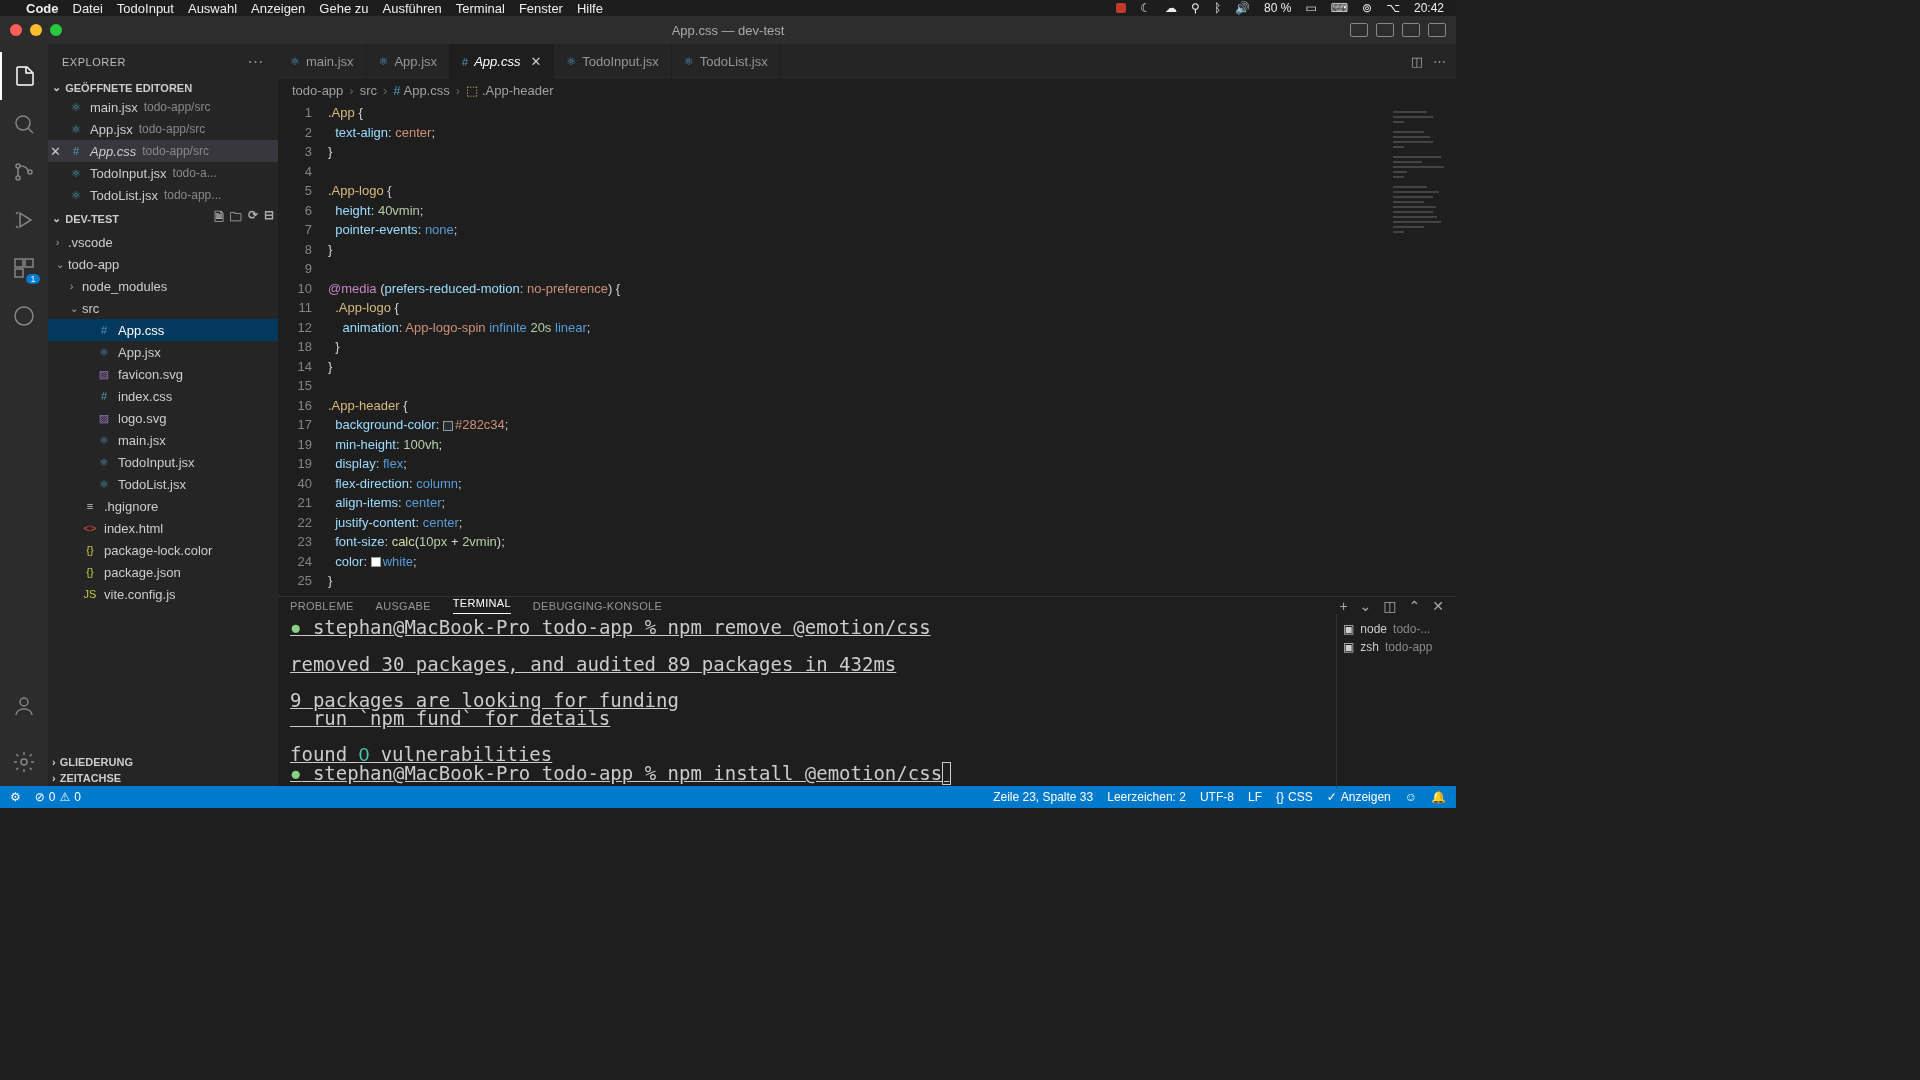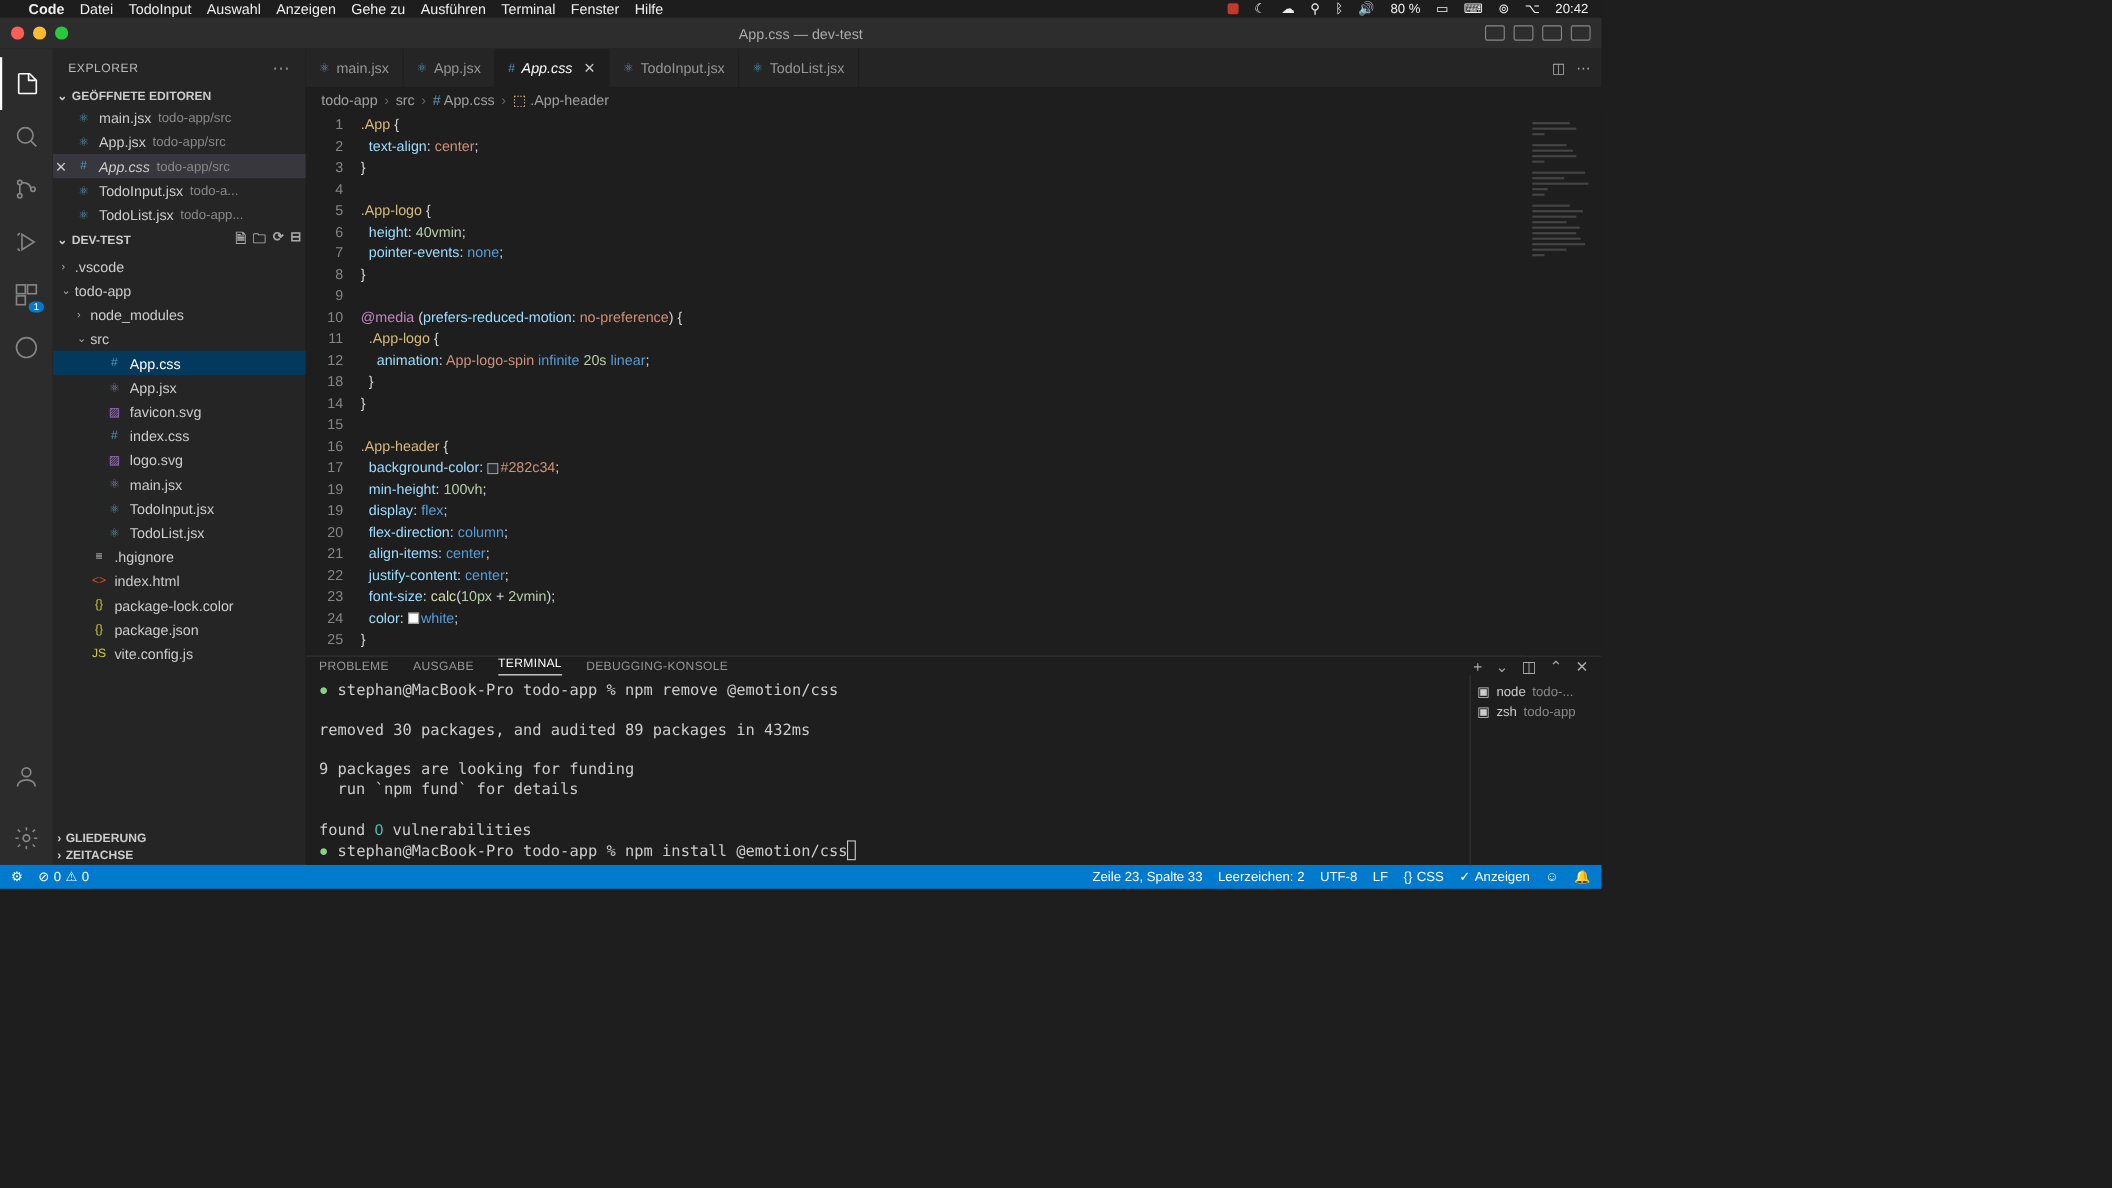--- a/index.html
+++ b/index.html
@@ -76,21 +76,21 @@
 .minimap { width: 70px; background: #1e1e1e; border-left: 1px solid #1e1e1e; padding: 10px 6px; }
 .minimap div { height: 2px; background: #444; margin-bottom: 3px; }
 
 
 .panel { height: 190px; border-top: 1px solid #333; display: flex; flex-direction: column; background: #1e1e1e; }
 .panel-tabs { height: 32px; display: flex; align-items: center; padding: 0 12px; gap: 22px; font-size: 11px; color: #969696; }
 .panel-tabs .ptab { cursor: pointer; letter-spacing: 0.3px; }
 .panel-tabs .ptab.active { color: #fff; border-bottom: 1px solid #fff; padding-bottom: 4px; }
 .panel-tabs .pactions { margin-left: auto; display: flex; gap: 12px; color: #aaa; font-size: 14px; }
 .panel-body { flex: 1; display: flex; }
-.terminal { flex: 1; font-family: 'Menlo', monospace; font-size: 14px; line-height: 18px; padding: 4px 12px; color: #ccc; white-space: pre-wrap; overflow: hidden; }
+.terminal { flex: 1; font-family: 'Menlo', monospace; font-size: 19px; line-height: 18px; padding: 4px 12px; color: #ccc; white-space: pre-wrap; overflow: hidden; text-decoration: underline; }
 .terminal .green { color: #4ec9b0; } .terminal .dot { color: #89d185; }
 .term-side { width: 120px; border-left: 1px solid #333; padding: 6px; font-size: 12px; color: #ccc; }
 .term-side .trow { display: flex; align-items: center; gap: 6px; padding: 2px 0; }
 .term-side .trow .dim { color: #888; }
 
 
 .statusbar { height: 22px; background: #007acc; color: #fff; display: flex; align-items: center; padding: 0 10px; font-size: 12px; gap: 14px; }
 .statusbar .sb-right { margin-left: auto; display: flex; gap: 14px; align-items: center; }
 .statusbar .sb-item { display: flex; align-items: center; gap: 4px; }
 </style>
@@ -404,21 +404,21 @@
           <div>10</div>
           <div>11</div>
           <div>12</div>
           <div>18</div>
           <div>14</div>
           <div>15</div>
           <div>16</div>
           <div>17</div>
           <div>19</div>
           <div>19</div>
-          <div>20</div>
+          <div>40</div>
           <div>21</div>
           <div>22</div>
           <div>23</div>
           <div>24</div>
           <div>25</div>
         </div>
       <div class="code" id="code"><div><span class="c-sel">.App</span> <span class="c-punc">{</span></div><div>  <span class="c-prop">text-align</span><span class="c-punc">:</span> <span class="c-val">center</span><span class="c-punc">;</span></div><div><span class="c-punc">}</span></div><div>&nbsp;</div><div><span class="c-sel">.App-logo</span> <span class="c-punc">{</span></div><div>  <span class="c-prop">height</span><span class="c-punc">:</span> <span class="c-num">40vmin</span><span class="c-punc">;</span></div><div>  <span class="c-prop">pointer-events</span><span class="c-punc">:</span> <span class="c-const">none</span><span class="c-punc">;</span></div><div><span class="c-punc">}</span></div><div>&nbsp;</div><div><span class="c-kw">@media</span> <span class="c-punc">(</span><span class="c-prop">prefers-reduced-motion</span><span class="c-punc">:</span> <span class="c-val">no-preference</span><span class="c-punc">) {</span></div><div>  <span class="c-sel">.App-logo</span> <span class="c-punc">{</span></div><div>    <span class="c-prop">animation</span><span class="c-punc">:</span> <span class="c-val">App-logo-spin</span> <span class="c-const">infinite</span> <span class="c-num">20s</span> <span class="c-const">linear</span><span class="c-punc">;</span></div><div>  <span class="c-punc">}</span></div><div><span class="c-punc">}</span></div><div>&nbsp;</div><div><span class="c-sel">.App-header</span> <span class="c-punc">{</span></div><div>  <span class="c-prop">background-color</span><span class="c-punc">:</span> <span class="swatch" style="background:#282c34"></span><span class="c-val">#282c34</span><span class="c-punc">;</span></div><div>  <span class="c-prop">min-height</span><span class="c-punc">:</span> <span class="c-num">100vh</span><span class="c-punc">;</span></div><div>  <span class="c-prop">display</span><span class="c-punc">:</span> <span class="c-const">flex</span><span class="c-punc">;</span></div><div>  <span class="c-prop">flex-direction</span><span class="c-punc">:</span> <span class="c-const">column</span><span class="c-punc">;</span></div><div>  <span class="c-prop">align-items</span><span class="c-punc">:</span> <span class="c-const">center</span><span class="c-punc">;</span></div><div>  <span class="c-prop">justify-content</span><span class="c-punc">:</span> <span class="c-const">center</span><span class="c-punc">;</span></div><div>  <span class="c-prop">font-size</span><span class="c-punc">:</span> <span class="c-func">calc</span><span class="c-punc">(</span><span class="c-num">10px</span> <span class="c-punc">+</span> <span class="c-num">2vmin</span><span class="c-punc">);</span></div><div>  <span class="c-prop">color</span><span class="c-punc">:</span> <span class="swatch" style="background:#fff"></span><span class="c-const">white</span><span class="c-punc">;</span></div><div><span class="c-punc">}</span></div></div>
       <div class="minimap">
         <div style="width:60%"></div>
           <div style="width:70%"></div>

